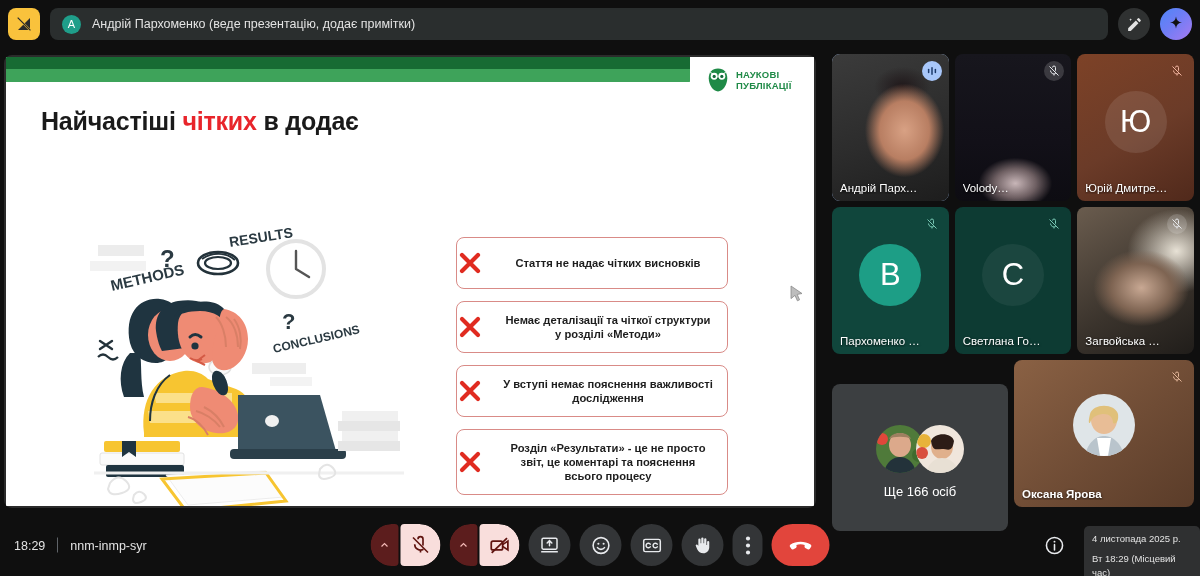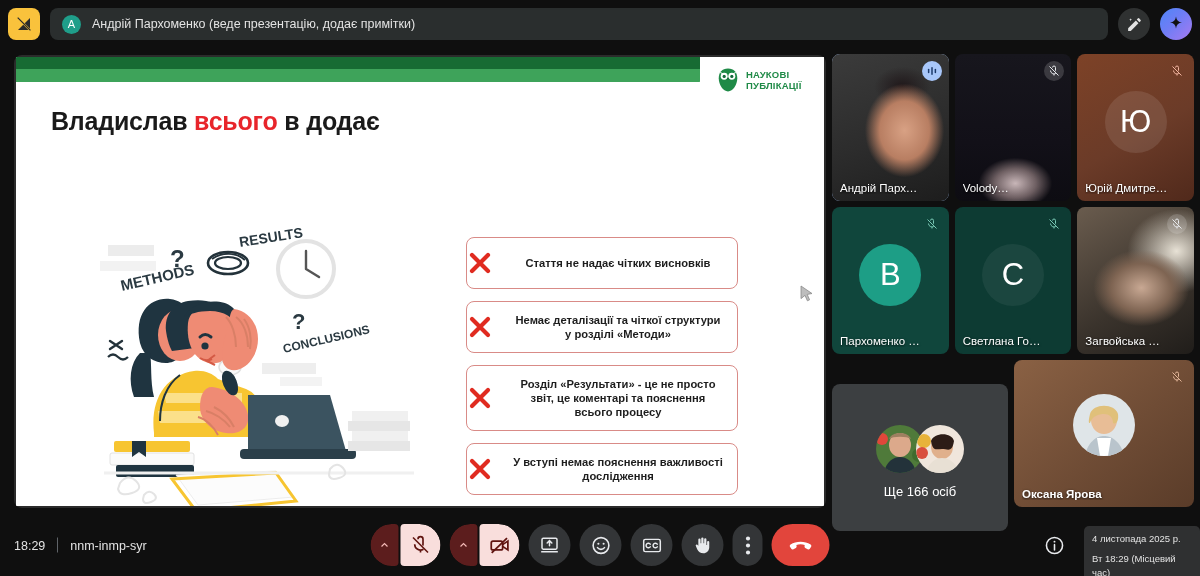--- a/index.html
+++ b/index.html
@@ -39,21 +39,21 @@
     display: flex; align-items: center; justify-content: center; flex: 0 0 auto;
   }
   .gemini-btn {
     width: 32px; height: 32px; border-radius: 50%; flex: 0 0 auto;
     background: linear-gradient(135deg, #4f86f7 0%, #6f7df5 45%, #a77bf0 100%);
     display: flex; align-items: center; justify-content: center;
   }
 
   
   .stage {
-    position: absolute; left: 14px; top: 55px; width: 812px; height: 453px;
+    position: absolute; left: 4px; top: 55px; width: 812px; height: 453px;
     border-radius: 8px; overflow: hidden; background: #2b2b2b;
   }
   .slide {
     position: absolute; inset: 2px; background: #ffffff; overflow: hidden;
   }
   .greenbar-dark {
     position: absolute; top: 0; left: 0; width: 692px; height: 12px;
     background: #176b33;
   }
   .greenbar-light {
@@ -256,21 +256,21 @@
           <circle cx="27" cy="15.4" r="2.9" fill="#14693a"></circle>
           <path d="M20 17.5l-3 3.4h6l-3-3.4z" fill="#14693a"></path>
           <path d="M6.4 8.5l6.3 3.2M33.6 8.5l-6.3 3.2" stroke="#fff" stroke-width="2" stroke-linecap="round"></path>
         </svg>
         <div class="logo-text">
           <div>НАУКОВІ</div>
           <div>ПУБЛІКАЦІЇ</div>
         </div>
       </div>
 
-      <div class="slide-title"><span>Владислав </span><span class="hl">всього</span><span> в додає</span></div>
+      <div class="slide-title"><span>Найчастіші </span><span class="hl">чітких</span><span> в додає</span></div>
 
       <svg class="illus" viewBox="0 0 350 290">
 
         <rect x="24" y="20" width="46" height="11" fill="#ececec"></rect>
         <rect x="16" y="36" width="56" height="10" fill="#f2f2f2"></rect>
         <rect x="178" y="138" width="54" height="11" fill="#eeeeee"></rect>
         <rect x="196" y="152" width="42" height="9" fill="#f3f3f3"></rect>
 
         <text x="38" y="66" font-family="'Liberation Sans',sans-serif" font-size="15" font-weight="700" fill="#2b3a42" transform="rotate(-13 38 66)">METHODS</text>
         <text x="156" y="22" font-family="'Liberation Sans',sans-serif" font-size="14" font-weight="700" fill="#2b3a42" transform="rotate(-9 156 22)">RESULTS</text>
@@ -343,31 +343,31 @@
             <path d="M7 7l16 16M23 7L7 23" stroke="#e02b20" stroke-width="4.2" stroke-linecap="round"></path>
           </svg>
           <div class="bullet-text">Стаття не надає чітких висновків</div>
         </div>
         <div class="bullet">
           <svg class="xmark" viewBox="0 0 30 30">
             <path d="M7 7l16 16M23 7L7 23" stroke="#e02b20" stroke-width="4.2" stroke-linecap="round"></path>
           </svg>
           <div class="bullet-text">Немає деталізації та чіткої структури у розділі «Методи»</div>
         </div>
+        <div class="bullet">
+          <svg class="xmark" viewBox="0 0 30 30">
+            <path d="M7 7l16 16M23 7L7 23" stroke="#e02b20" stroke-width="4.2" stroke-linecap="round"></path>
+          </svg>
+          <div class="bullet-text">У вступі немає пояснення важливості дослідження</div>
+        </div>
         <div class="bullet" style="min-height:66px">
           <svg class="xmark" viewBox="0 0 30 30">
             <path d="M7 7l16 16M23 7L7 23" stroke="#e02b20" stroke-width="4.2" stroke-linecap="round"></path>
           </svg>
           <div class="bullet-text">Розділ «Результати» - це не просто звіт, це коментарі та пояснення всього процесу</div>
-        </div>
-        <div class="bullet">
-          <svg class="xmark" viewBox="0 0 30 30">
-            <path d="M7 7l16 16M23 7L7 23" stroke="#e02b20" stroke-width="4.2" stroke-linecap="round"></path>
-          </svg>
-          <div class="bullet-text">У вступі немає пояснення важливості дослідження</div>
         </div>
       </div>
 
       <svg class="cursor" viewBox="0 0 14 18">
         <path d="M1 1l11 7.5-4.8.9 2.4 5.4-2.2 1-2.4-5.4L1 13.6z" fill="#bdbdbd" stroke="#8a8a8a" stroke-width="0.8"></path>
       </svg>
     </div>
   </div>
 
   <div class="grid">

